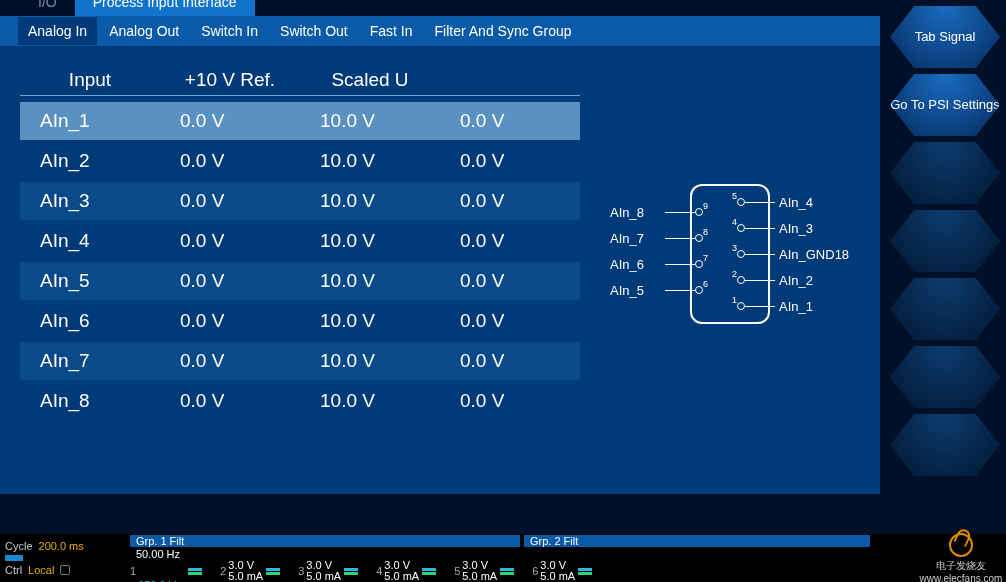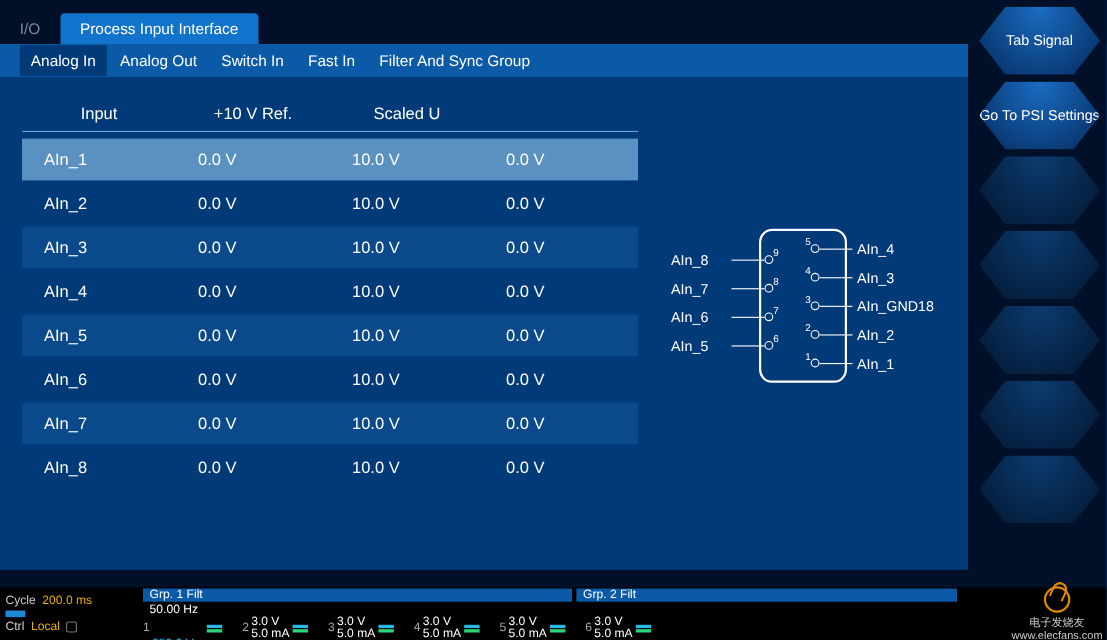--- a/index.html
+++ b/index.html
@@ -7,21 +7,22 @@
     width: 1006px; height: 582px;
     background: #001028;
     color: #fff;
     overflow: hidden;
     position: relative;
   }
   
   .top-tabs {
     display: flex;
     align-items: flex-end;
-    height: 40px;
+    height: 16px;
+    padding-left: 20px;
     background: #001028;
   }
   .breadcrumb {
     color: #7a8aa0;
     font-size: 14px;
     padding: 6px 18px;
   }
   .tab-main {
     background: #1273cc;
     color: #fff;
@@ -56,21 +57,21 @@
     padding: 18px 20px 10px 20px;
     display: flex;
   }
   
   .tbl { flex: 0 0 560px; }
   .tbl-header, .tbl-row {
     display: grid;
     grid-template-columns: 140px 140px 140px 140px;
     align-items: center;
     height: 32px;
-    font-size: 15px;
+    font-size: 19px;
   }
   .tbl-header {
     color: #fff;
     border-bottom: 1px solid #6fa4d4;
     margin-bottom: 6px;
   }
   .tbl-header div { text-align: center; }
   .tbl-header div:first-child { text-align: center; }
   .tbl-row {
     height: 38px;
@@ -265,20 +266,21 @@
 
 <div class="top-tabs">
   <div class="breadcrumb">I/O</div>
   <div class="tab-main">Process Input Interface</div>
 </div>
 
 <div class="sub-tabs" id="sub-tabs">
     <div class="sub-tab active">Analog In</div>
     <div class="sub-tab">Analog Out</div>
     <div class="sub-tab">Switch In</div>
+    <div class="sub-tab">Switch Out</div>
     <div class="sub-tab">Fast In</div>
     <div class="sub-tab">Filter And Sync Group</div>
   </div>
 
 <div class="content">
   <div class="tbl">
     <div class="tbl-header">
       <div>Input</div>
       <div>+10 V Ref.</div>
       <div>Scaled U</div>

